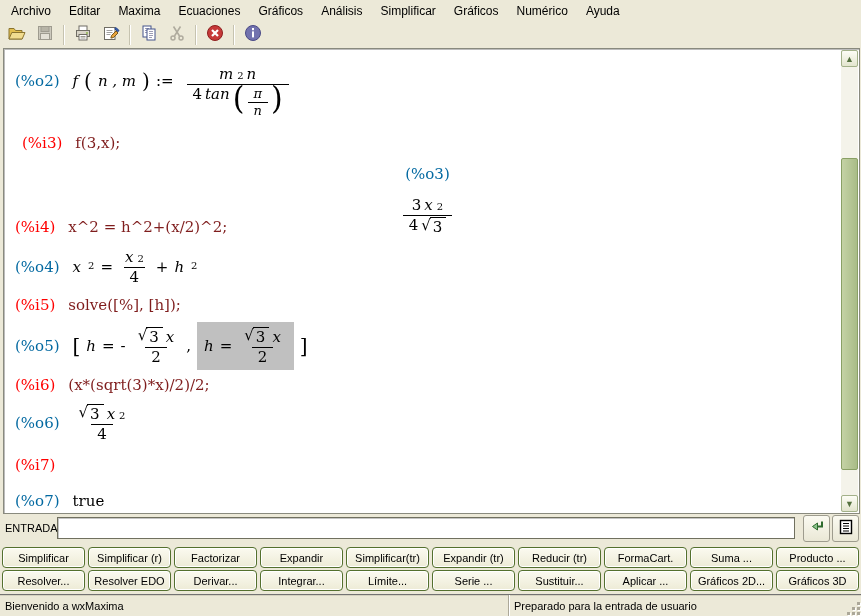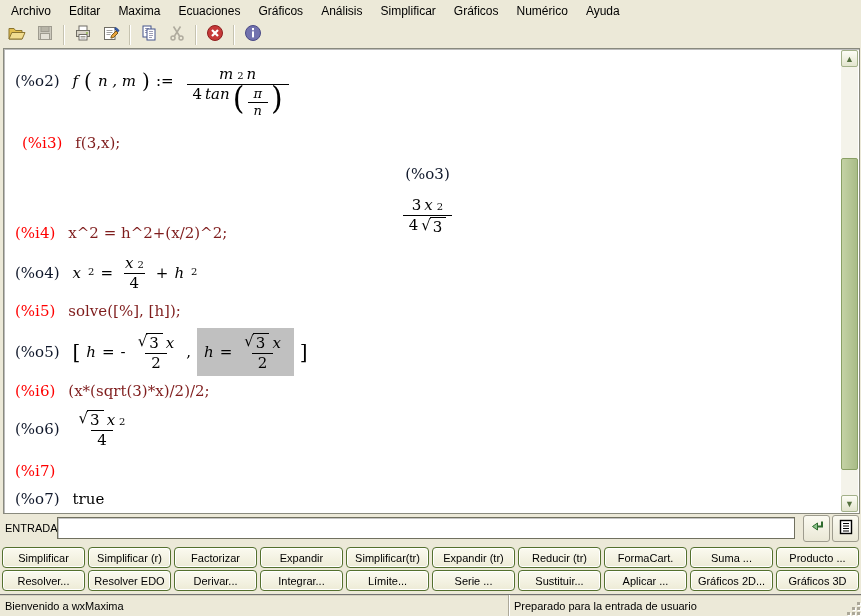--- a/index.html
+++ b/index.html
@@ -12,21 +12,21 @@
   .toolbar{position:absolute;left:0;top:22px;width:100%;height:26px;display:flex;align-items:center;padding-left:4px;gap:2px;}
   .tb-btn{width:24px;height:22px;display:flex;align-items:center;justify-content:center;border:1px solid transparent;border-radius:2px;}
   .tb-sep{width:1px;height:20px;background:#C6C3B0;margin:0 3px;border-right:1px solid #FFFFFF;}
   .disabled svg{opacity:.95;}
   
   .console{position:absolute;left:3px;top:48px;width:855px;height:464px;background:#fff;
            border:1px solid #898A7E;box-shadow:inset 1px 1px 0 rgba(64,64,64,.35);overflow:hidden;}
   .console-inner{position:absolute;left:2px;top:2px;right:19px;bottom:2px;overflow:hidden;}
   .cline{display:flex;align-items:center;gap:13px;padding-left:9px;
          font-family:"DejaVu Serif",serif;font-size:15px;}
-  .lbl-o{color:#0f172a;white-space:nowrap;}
+  .lbl-o{color:#0369a1;white-space:nowrap;}
   .lbl-i{color:#FF0000;white-space:nowrap;}
   .code{color:#7f1d1d;white-space:nowrap;}
   .math{color:#000;display:inline-flex;align-items:center;gap:6px;}
   .mi{font-style:italic;}
   sup{font-size:10px;position:relative;top:-2px;padding-left:1px;}
   .frac{display:inline-flex;flex-direction:column;align-items:center;text-align:center;}
   .num,.den{padding:1px 6px;display:flex;align-items:flex-end;justify-content:center;gap:3px;line-height:1.1;}
   .den{border-top:1px solid #000;align-items:flex-start;}
   .sqrt{display:inline-flex;align-items:flex-start;}
   .sqrt .sign{font-style:normal;}
@@ -209,21 +209,21 @@
           <span class="den">
               <span>4</span>
               <span class="sqrt">
                 <span class="sign">√</span>
                 <span class="rad">3</span>
               </span>
             </span>
         </span>
       </div>
 
-      <div class="cline" style="height:20px;margin-top:12px;">
+      <div class="cline" style="height:20px;margin-top:6px;">
         <span class="lbl-i">(%i4)</span>
         <span class="code">x^2 = h^2+(x/2)^2;</span>
       </div>
 
       <div class="cline" style="height:44px;margin-top:8px;">
         <span class="lbl-o">(%o4)</span>
         <span class="math">
           <span class="mi">x</span>
             <sup>2</sup>
           <span>=</span>
@@ -308,21 +308,21 @@
           <span class="den">
               <span>4</span>
             </span>
         </span>
       </div>
 
       <div class="cline" style="height:20px;margin-top:10px;">
         <span class="lbl-i">(%i7)</span>
       </div>
 
-      <div class="cline" style="height:20px;margin-top:8px;">
+      <div class="cline" style="height:20px;margin-top:16px;">
         <span class="lbl-o">(%o7)</span>
         <span class="math">true</span>
       </div>
 
     </div>
 
     <div class="vscroll">
       <div class="sb-btn sb-up">
           <span>▲</span>
         </div>

